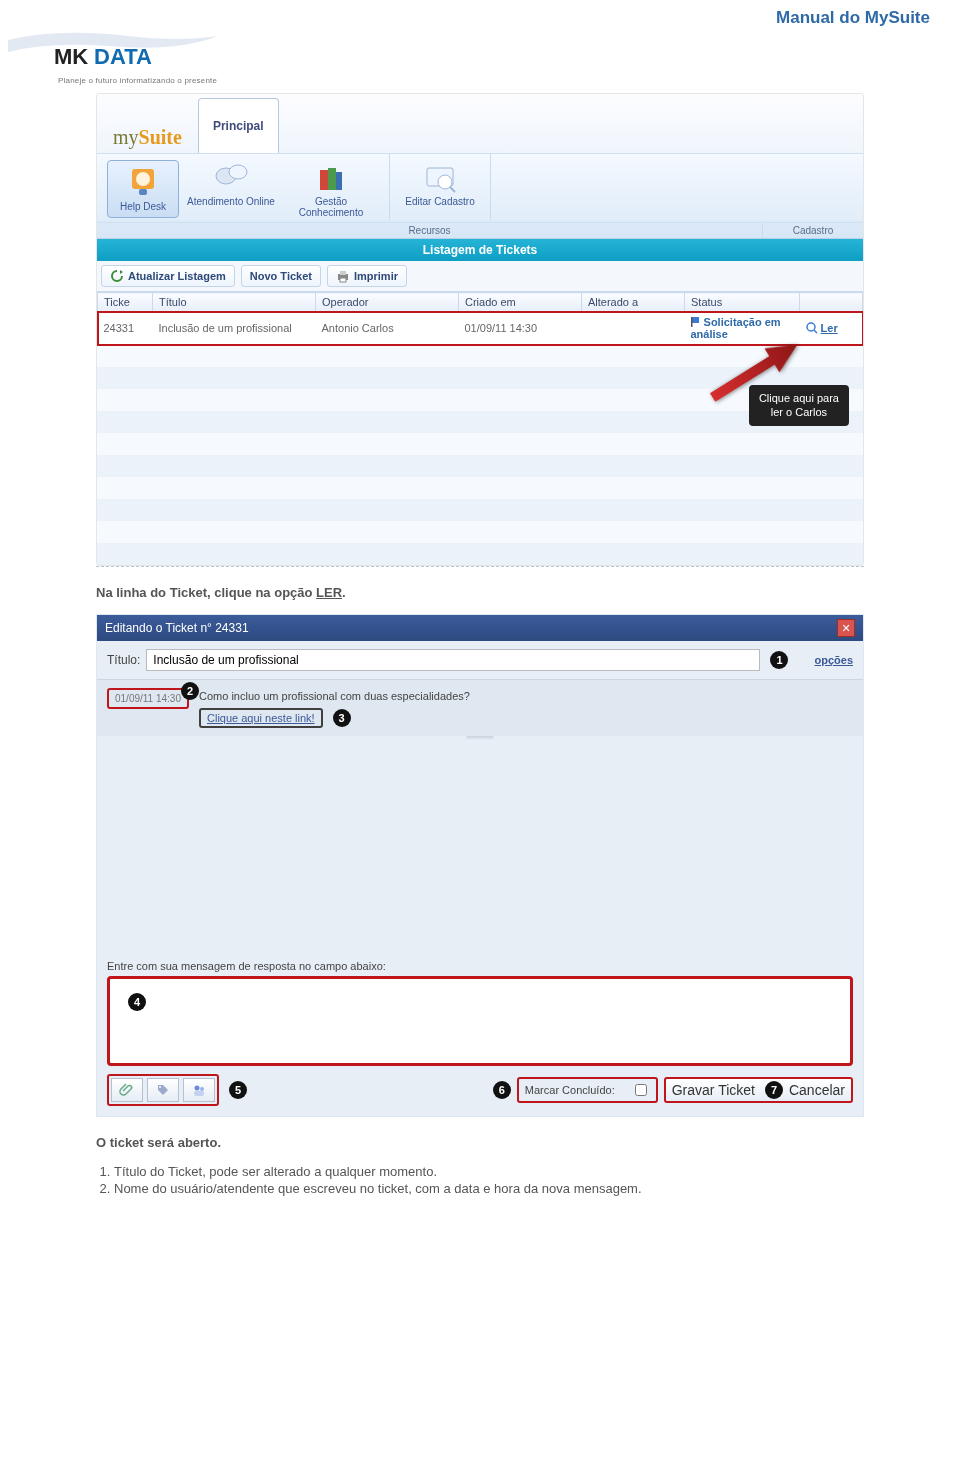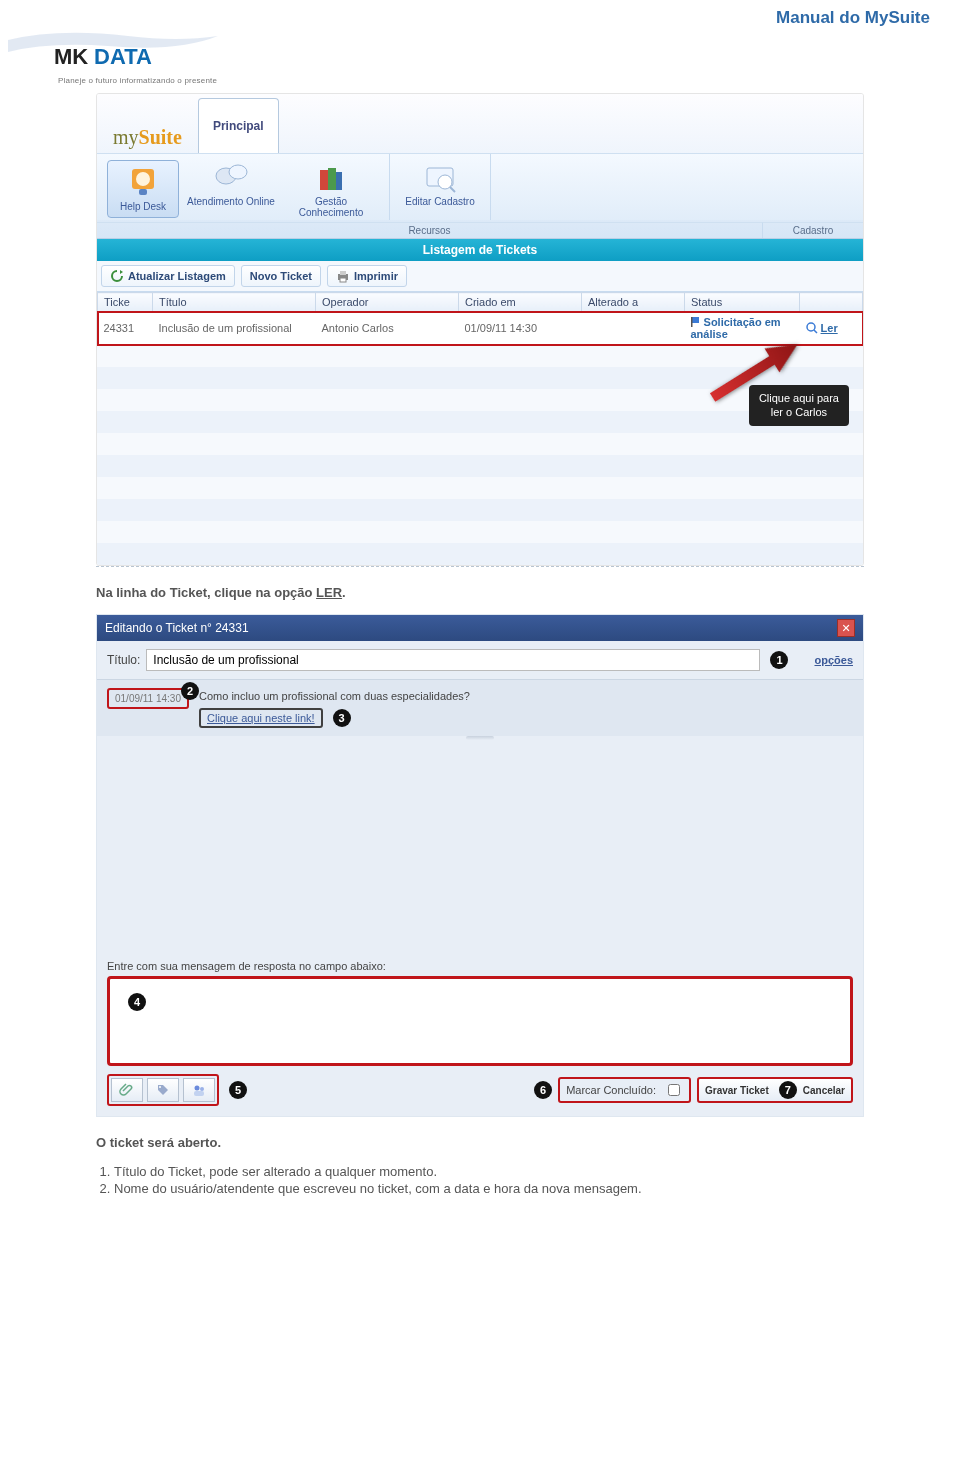--- a/index.html
+++ b/index.html
@@ -56,24 +56,24 @@
   .ss2-body{display:flex;background:#dfe7f1;border-top:1px solid #cbd6e3;padding:8px 10px;gap:10px;position:relative}
   .ss2-when{font-size:10px;color:#777;border:2px solid #c0151a;border-radius:3px;padding:3px 6px;height:fit-content;white-space:nowrap}
   .ss2-msgs{flex:1}
   .ss2-q{font-size:11px;color:#444;margin:2px 0 6px 0}
   .ss2-link{display:inline-block;color:#3b5998;text-decoration:underline;font-size:11px;border:2px solid #404040;border-radius:3px;padding:2px 6px}
   .ss2-replylabel{font-size:11px;color:#444;margin:220px 0 4px 10px}
   .ss2-reply{border:3px solid #c0151a;border-radius:4px;margin:0 10px;background:#fff;height:72px;position:relative;padding:6px}
   .ss2-footer{display:flex;align-items:center;gap:6px;margin:8px 10px 10px 10px;position:relative}
   .ss2-iconbtn{display:inline-flex;align-items:center;justify-content:center;width:30px;height:22px;border:1px solid #b5c1d0;background:linear-gradient(#fff,#e6edf6)}
   .ss2-iconbox{border:2px solid #c0151a;border-radius:3px;padding:2px;display:flex;gap:4px}
-  .ss2-chk{display:flex;align-items:center;gap:8px;border:2px solid #c0151a;border-radius:3px;padding:2px 6px;font-size:11px;color:#444}
+  .ss2-chk{display:flex;align-items:center;gap:16px;border:2px solid #c0151a;border-radius:3px;padding:2px 6px;font-size:11px;color:#444}
   .ss2-chk input{width:12px;height:12px}
   .ss2-savebar{display:flex;align-items:center;gap:6px;border:2px solid #c0151a;border-radius:3px;padding:2px 6px;margin-left:auto;background:linear-gradient(#fff,#e6edf6)}
-  .ss2-savebtn{font-size:10px;font-weight:bold;color:#333}
+  .ss2-savebtn{font-size:14px;font-weight:normal;color:#333}
   .ss2-resize{width:28px;height:4px;background:linear-gradient(#c8d1dd,#e8eef6);margin:0 auto;border-radius:2px}
 
   .numlist{margin:14px 0 0 0;font-size:13px;color:#555;padding-left:18px}
   .numlist li{margin:2px 0}
 
   .mag{width:12px;height:12px;display:inline-block;vertical-align:-2px}
   svg{overflow:visible}
 </style>
 </head>
 <body>

